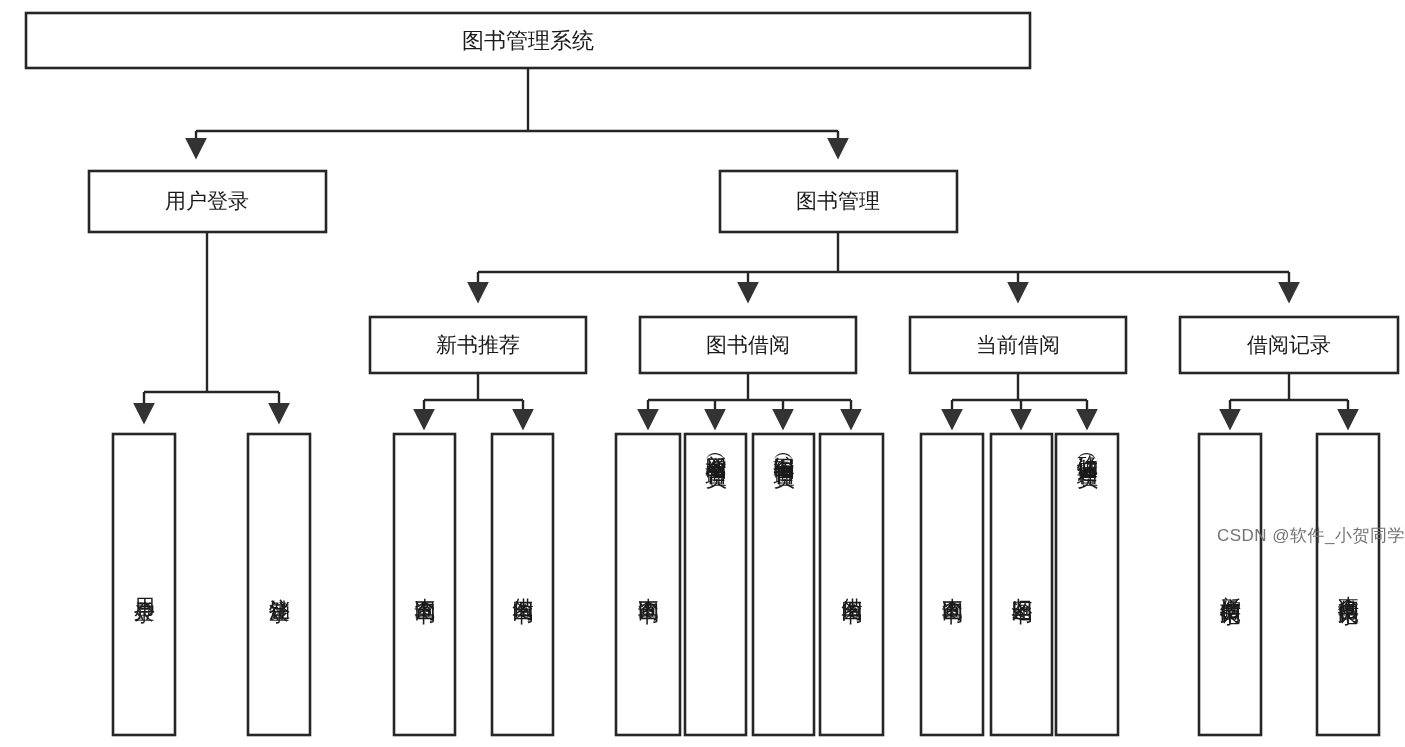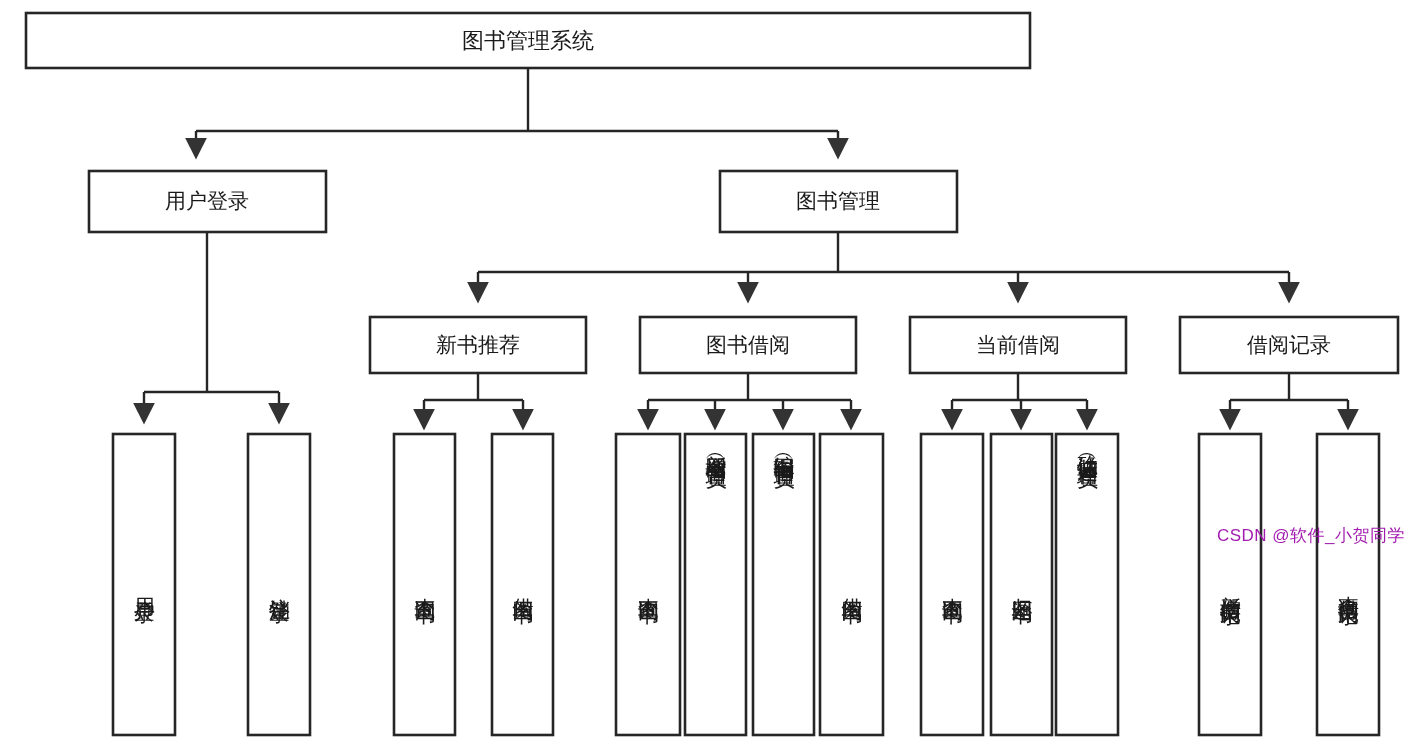--- a/index.html
+++ b/index.html
@@ -73,21 +73,21 @@
     letter-spacing: 2px;
     white-space: nowrap;
     text-align: center;
   }
   .watermark {
     position: absolute;
     right: 8px;
     bottom: 6px;
     font-family: "Liberation Sans", "DejaVu Sans", sans-serif;
     font-size: 17px;
-    color: #a21caf;
+    color: #737373;
     letter-spacing: 0.5px;
     user-select: none;
   }
 </style>
 </head>
 <body>
 
 <div id="chart-root">
 
   <svg class="flow" viewBox="0 0 1405 747">

